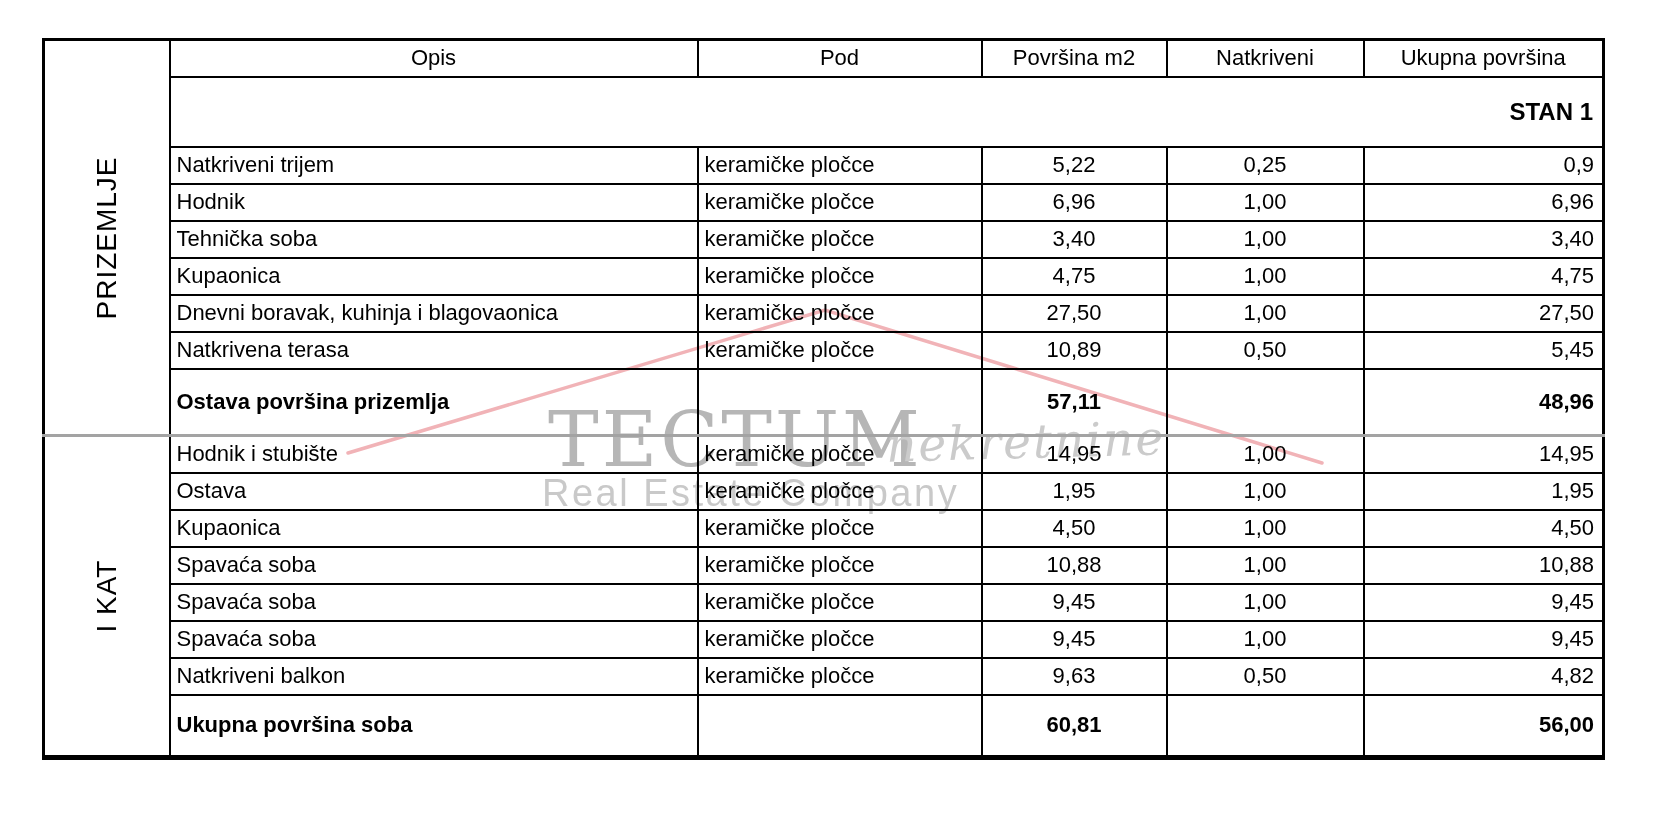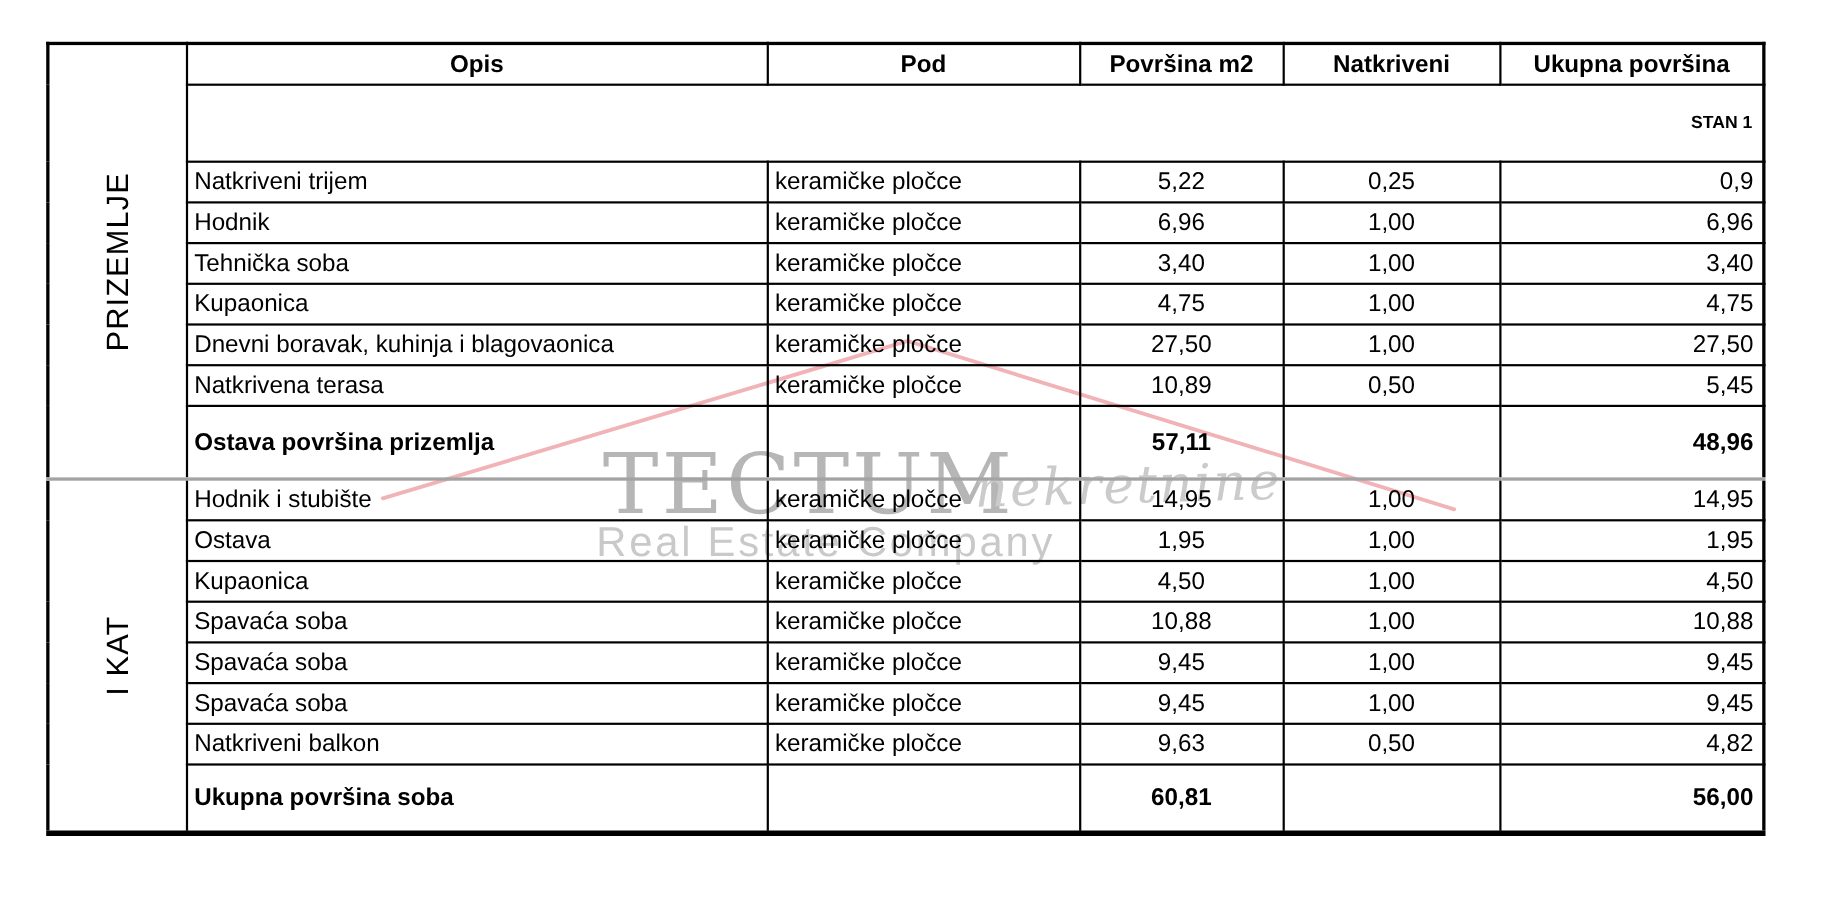--- a/index.html
+++ b/index.html
@@ -45,30 +45,30 @@
     border-bottom-width:5px;
     font-size:22px;
   }
   td,th{
     border:2px solid #000;
     padding:0 6px;
     overflow:hidden;white-space:nowrap;
     background:transparent;
     vertical-align:middle;
   }
-  th{font-weight:bold;text-align:center;padding:0 2px;}
+  th{font-weight:normal;text-align:center;padding:0 2px;}
   .h-header{height:37px;}
   .h-stan{height:70px;}
   .h-data{height:37px;}
   .h-sum-a{height:67px;}
   .h-sum-b{height:63px;}
   .c{text-align:center;}
   .r{text-align:right;padding-right:8px;}
   .b{font-weight:bold;}
-  .stan-cell{font-size:16px;font-weight:bold;text-align:right;padding-right:9px;}
+  .stan-cell{font-size:24px;font-weight:bold;text-align:right;padding-right:9px;}
   .floor-cell{position:relative;padding:0;}
   .floor-label{
     position:absolute;top:50%;left:50%;
     transform:translate(-50%,-50%) rotate(-90deg);
     white-space:nowrap;
     font-size:28px;letter-spacing:1px;
   }
   .divider td,.divider th{border-top:3px solid #a3a3a3;}
 </style>
 </head>

